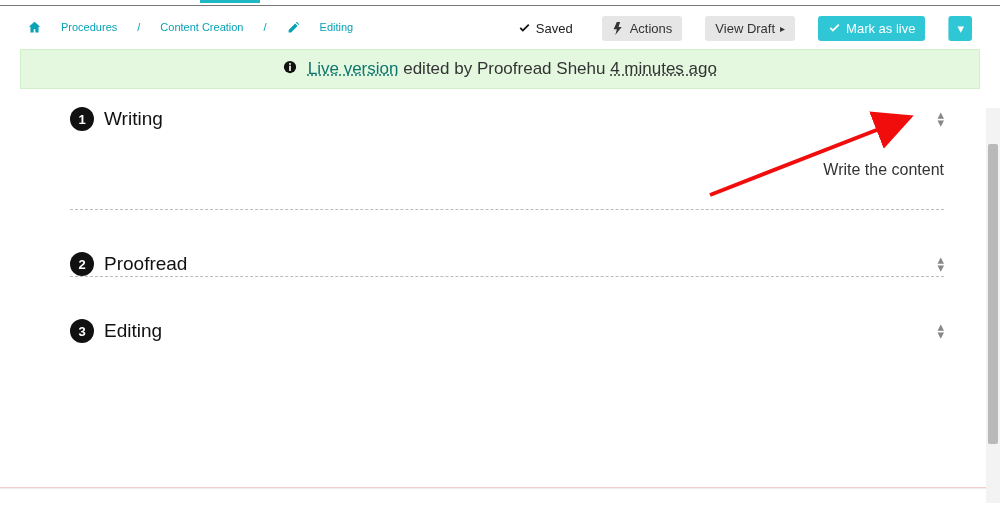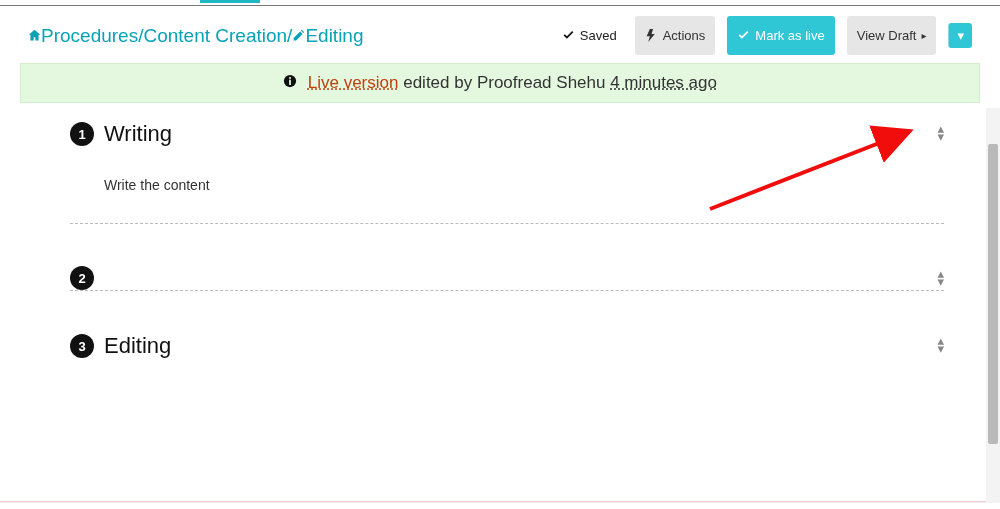--- a/index.html
+++ b/index.html
@@ -5,56 +5,56 @@
   * { box-sizing: border-box; margin: 0; padding: 0; }
   html, body { width: 1000px; height: 509px; font-family: "Segoe UI", "Helvetica Neue", Arial, sans-serif; background: #fff; color: #333; }
   
   .accent { height: 3px; background: #fff; position: relative; }
   .accent::before { content:""; position:absolute; left:200px; width:60px; height:3px; background:#1fb9c6; }
   .divider-top { height:1px; background:#777; margin-top:2px;}
   .topbar {
     display: flex; align-items: center; justify-content: space-between;
     padding: 10px 28px 8px 28px;
   }
-  .breadcrumb { display: flex; align-items: flex-end; gap: 0; font-size: 19px; color: #0aa2b5; }
+  .breadcrumb { display: flex; align-items: flex-start; gap: 20px; font-size: 11px; color: #0aa2b5; }
   .breadcrumb .sep { color: #0aa2b5; }
   .breadcrumb .crumb, .breadcrumb .home, .breadcrumb .pencil { color: #0aa2b5; cursor: pointer; }
   .breadcrumb .current { color: #0aa2b5; }
-  .toolbar { display: flex; align-items: center; gap: 12px; }
+  .toolbar { display: flex; align-items: center; gap: 23px; }
   .saved { display:flex; align-items:center; gap:5px; font-size:13px; color:#222; padding: 3px 6px;}
-  .btn { font-size: 13px; padding: 12px 10px; border-radius: 3px; border: none; cursor: pointer; display: inline-flex; align-items: center; gap: 5px; }
+  .btn { font-size: 13px; padding: 5px 10px; border-radius: 3px; border: none; cursor: pointer; display: inline-flex; align-items: center; gap: 5px; }
   .btn-gray { background: #e6e6e6; color: #333; }
   .btn-teal { background: #2fc6d6; color: #fff; }
   .btn-teal-caret { background:#2fc6d6; color:#fff; border-left:1px solid rgba(255,255,255,0.4); padding:5px 8px; }
   .caret-right { font-size:10px; }
 
   .banner {
     margin: 0 20px;
     background: #e4f8e0;
     border: 1px solid #d2efcc;
     text-align: center;
     padding: 9px 10px;
     font-size: 17px;
     color: #333;
   }
   .banner .info-icon { font-weight: bold; color:#222; margin-right:6px; font-size:15px; display:inline-block; }
-  .banner .lv { text-decoration: underline dotted; color:#c2410c; }
+  .banner .lv { text-decoration: underline dotted; color:#0f766e; }
   .banner .ago { text-decoration: underline dotted; }
 
   .content-wrap { position: relative; padding: 0 20px; height: 400px; }
   .scroll-area { height: 100%; overflow-y: scroll; }
   .inner { padding: 10px 36px 20px 50px; }
 
   .step { position: relative; padding: 8px 0 0 0; }
   .step-head { display:flex; align-items:center; gap:10px; position:relative; }
   .num { width:24px; height:24px; border-radius:50%; background:#111; color:#fff; font-size:13px; font-weight:bold; display:flex; align-items:center; justify-content:center; }
-  .title { font-size:22px; color:#111; font-weight:400; }
+  .title { font-size:19px; color:#111; font-weight:400; }
   .sort-handle { position:absolute; right:0; top:4px; color:#888; font-size:13px; line-height:8px; cursor:grab; display:flex; flex-direction:column; }
   .sort-handle span{line-height:8px;}
-  .body { font-size:14px; color:#333; padding: 30px 0 30px 34px; }
+  .body { font-size:16px; color:#333; padding: 30px 0 30px 34px; text-align: right; }
   .step-sep { border:none; border-top:1px dashed #bbb; margin: 0 0 34px 0; }
 
   
   .arrow { position:absolute; pointer-events:none; }
 
   
   .scroll-area::-webkit-scrollbar { width:14px; }
   .scroll-area::-webkit-scrollbar-track { background:#f3f3f3; }
   .scroll-area::-webkit-scrollbar-thumb { background:#b9b9b9; border-radius:2px; }
 
@@ -96,29 +96,29 @@
           <path d="M6 12L2 8l1.5-1.5L6 9l6.5-6.5L14 4z"></path>
         </svg>
       <span>Saved</span>
     </span>
     <button class="btn btn-gray">
       <svg class="svg-icon" viewBox="0 0 16 16" fill="#333">
           <path d="M6 0L2 9h4l-2 7 8-10H8l2-6z"></path>
         </svg>
       <span>Actions</span>
     </button>
+    <button class="btn btn-gray">
+      <span>View Draft</span>
+      <span class="caret-right">▸</span>
+    </button>
     <button class="btn btn-teal">
       <svg class="svg-icon" viewBox="0 0 16 16" fill="#fff">
           <path d="M6 12L2 8l1.5-1.5L6 9l6.5-6.5L14 4z"></path>
         </svg>
       <span>Mark as live</span>
-    </button>
-    <button class="btn btn-gray">
-      <span>View Draft</span>
-      <span class="caret-right">▸</span>
     </button>
     <button class="btn btn-teal-caret">
       <span>▾</span>
     </button>
   </div>
 </div>
 
 <div class="banner">
   <span class="info-icon">
     <svg width="14" height="14" viewBox="0 0 16 16" fill="#111">
@@ -143,20 +143,21 @@
               <span>▾</span>
             </div>
         </div>
         <div class="body">Write the content</div>
         <hr class="step-sep">
       </div>
 
       <div class="step">
         <div class="step-head">
           <div class="num">2</div>
+          <div class="title">Proofread</div>
           <div class="sort-handle">
               <span>▴</span>
               <span>▾</span>
             </div>
         </div>
         <hr class="step-sep">
       </div>
 
       <div class="step">
         <div class="step-head">

